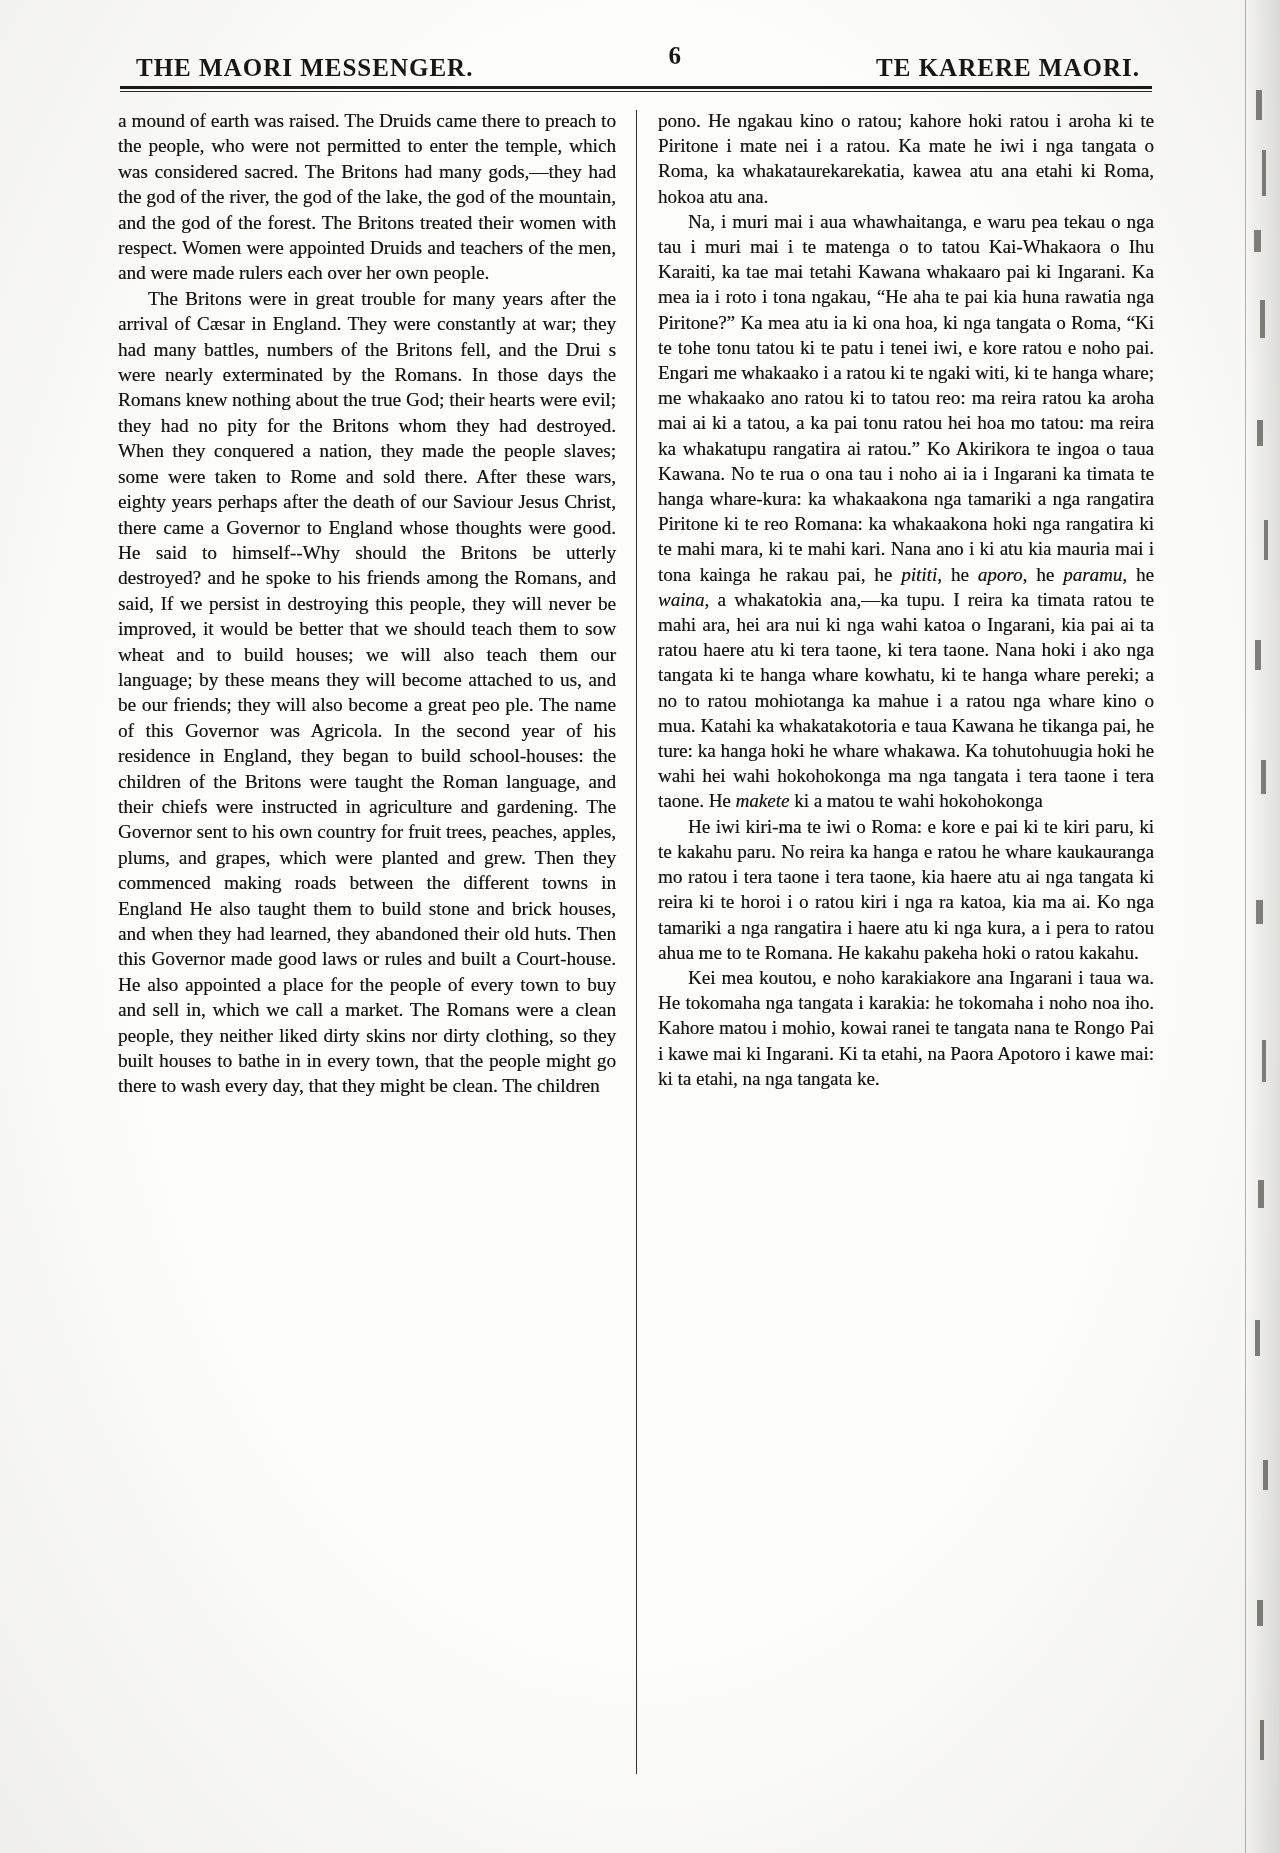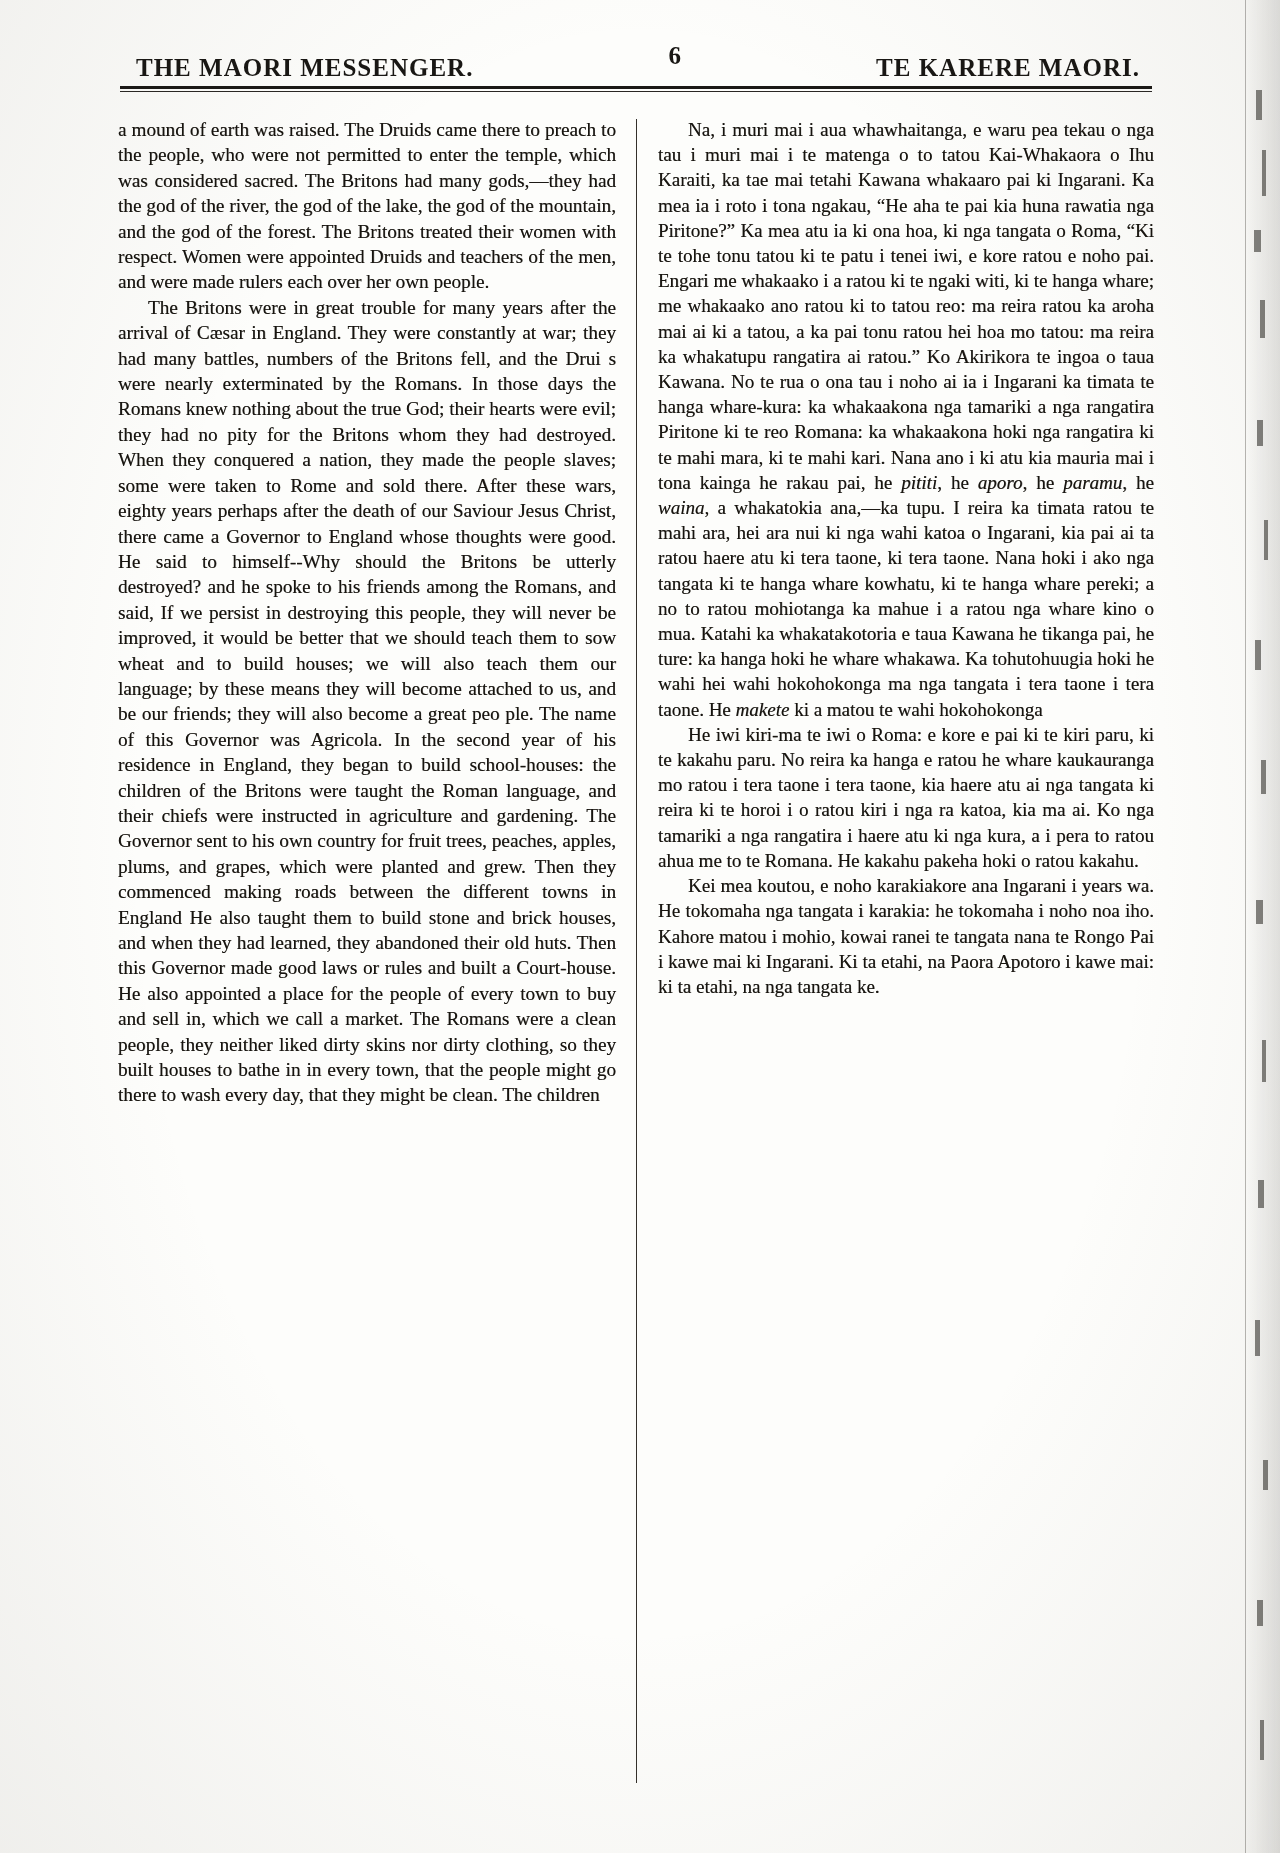--- a/index.html
+++ b/index.html
@@ -89,21 +89,21 @@
   }
   .rule-thin {
     height: 0;
     border-top: 1px solid #2a2724;
     margin: 2px 2px 0 2px;
   }
 
   
   .columns {
     position: relative;
-    margin-top: 25px;
+    margin-top: 16px;
     display: flex;
     height: 1690px;
   }
   .col {
     box-sizing: border-box;
     width: 50%;
   }
   .col-left {
     padding-right: 20px;
   }
@@ -183,19 +183,20 @@
 
   <div class="columns">
     <div class="col-divider"></div>
 
     <div class="col col-left">
       <p>a mound of earth was raised.  The Druids came there to preach to the people, who were not permitted to enter the temple, which was considered sacred.  The Britons had many gods,—they had the god of the river, the god of the lake, the god of the mountain, and the god of the forest.  The Britons treated their women with respect. Women were appointed Druids and teachers of the men, and were made rulers each over her own people.</p>
       <p class="indent">The Britons were in great trouble for many years after the arrival of Cæsar in England.  They were constantly at war; they had many battles, numbers of the Britons fell, and the Drui s were nearly exterminated by the Romans.  In those days the Romans knew nothing about the true God; their hearts were evil; they had no pity for the Britons whom they had destroyed.  When they conquered a nation, they made the people slaves; some were taken to Rome and sold there.  After these wars, eighty years perhaps after the death of our Saviour Jesus Christ, there came a Governor to England whose thoughts were good.  He said to himself--Why should the Britons be utterly destroyed? and he spoke to his friends among the Romans, and said, If we persist in destroying this people, they will never be improved, it would be better that we should teach them to sow wheat and to build houses; we will also teach them our language; by these means they will become attached to us, and be our friends; they will also become a great peo ple.  The name of this Governor was Agricola.  In the second year of his residence in England, they began to build school-houses: the children of the Britons were taught the Roman language, and their chiefs were instructed in agriculture and gardening.  The Governor sent to his own country for fruit trees, peaches, apples, plums, and grapes, which were planted and grew.  Then they commenced making roads between the different towns in England  He also taught them to build stone and brick houses, and when they had learned, they abandoned their old huts. Then this Governor made good laws or rules and built a Court-house.  He also appointed a place for the people of every town to buy and sell in, which we call a market.  The Romans were a clean people, they neither liked dirty skins nor dirty clothing, so they built houses to bathe in in every town, that the people might go there to wash every day, that they might be clean. The children</p>
     </div>
 
     <div class="col col-right">
+      <p id="r0"><span>pono.  He ngakau kino o ratou; kahore hoki ratou i aroha ki te Piritone i mate nei i a ratou.  Ka mate he iwi i nga tangata o Roma, ka whakataurekarekatia, kawea atu ana etahi ki Roma, hokoa atu ana.</span></p>
       <p class="indent" id="r1"><span>Na, i muri mai i aua whawhaitanga, e waru pea tekau o nga tau i muri mai i te matenga o to tatou Kai-Whakaora o Ihu Karaiti, ka tae mai tetahi Kawana whakaaro pai ki Ingarani.  Ka mea ia i roto i tona ngakau, “He aha te pai kia huna rawatia nga Piritone?”  Ka mea atu ia ki ona hoa, ki nga tangata o Roma, “Ki te tohe tonu tatou ki te patu i tenei iwi, e kore ratou e noho pai.  Engari me whakaako i a ratou ki te ngaki witi, ki te hanga whare; me whakaako ano ratou ki to tatou reo: ma reira ratou ka aroha mai ai ki a tatou, a ka pai tonu ratou hei hoa mo tatou: ma reira ka whakatupu rangatira ai ratou.”  Ko Akirikora te ingoa o taua Kawana.  No te rua o ona tau i noho ai ia i Ingarani ka timata te hanga whare-kura: ka whakaakona nga tamariki a nga rangatira Piritone ki te reo Romana: ka whakaakona hoki nga rangatira ki te mahi mara, ki te mahi kari.  Nana ano i ki atu kia mauria mai i tona kainga he rakau pai, he </span><em>pititi</em><span>, he </span><em>aporo</em><span>, he </span><em>paramu</em><span>, he </span><em>waina</em><span>, a whakatokia ana,—ka tupu.  I reira ka timata ratou te mahi ara, hei ara nui ki nga wahi katoa o Ingarani, kia pai ai ta ratou haere atu ki tera taone, ki tera taone.  Nana hoki i ako nga tangata ki te hanga whare kowhatu, ki te hanga whare pereki; a no to ratou mohiotanga ka mahue i a ratou nga whare kino o mua.  Katahi ka whakatakotoria e taua Kawana he tikanga pai, he ture: ka hanga hoki he whare whakawa.  Ka tohutohuugia hoki he wahi hei wahi hokohokonga ma nga tangata i tera taone i tera taone.  He </span><em>makete</em><span> ki a matou te wahi hokohokonga</span></p>
       <p class="indent" id="r2"><span>He iwi kiri-ma te iwi o Roma: e kore e pai ki te kiri paru, ki te kakahu paru.  No reira ka hanga e ratou he whare kaukauranga mo ratou i tera taone i tera taone, kia haere atu ai nga tangata ki reira ki te horoi i o ratou kiri i nga ra katoa, kia ma ai.  Ko nga tamariki a nga rangatira i haere atu ki nga kura, a i pera to ratou ahua me to te Romana.  He kakahu pakeha hoki o ratou kakahu.</span></p>
-      <p class="indent" id="r3"><span>Kei mea koutou, e noho karakiakore ana Ingarani i years wa.  He tokomaha nga tangata i karakia: he tokomaha i noho noa iho.  Kahore matou i mohio, kowai ranei te tangata nana te Rongo Pai i kawe mai ki Ingarani.  Ki ta etahi, na Paora Apotoro i kawe mai: ki ta etahi, na nga tangata ke.</span></p>
+      <p class="indent" id="r3"><span>Kei mea koutou, e noho karakiakore ana Ingarani i taua wa.  He tokomaha nga tangata i karakia: he tokomaha i noho noa iho.  Kahore matou i mohio, kowai ranei te tangata nana te Rongo Pai i kawe mai ki Ingarani.  Ki ta etahi, na Paora Apotoro i kawe mai: ki ta etahi, na nga tangata ke.</span></p>
     </div>
   </div>
 
 </div>
 
 </body></html>

